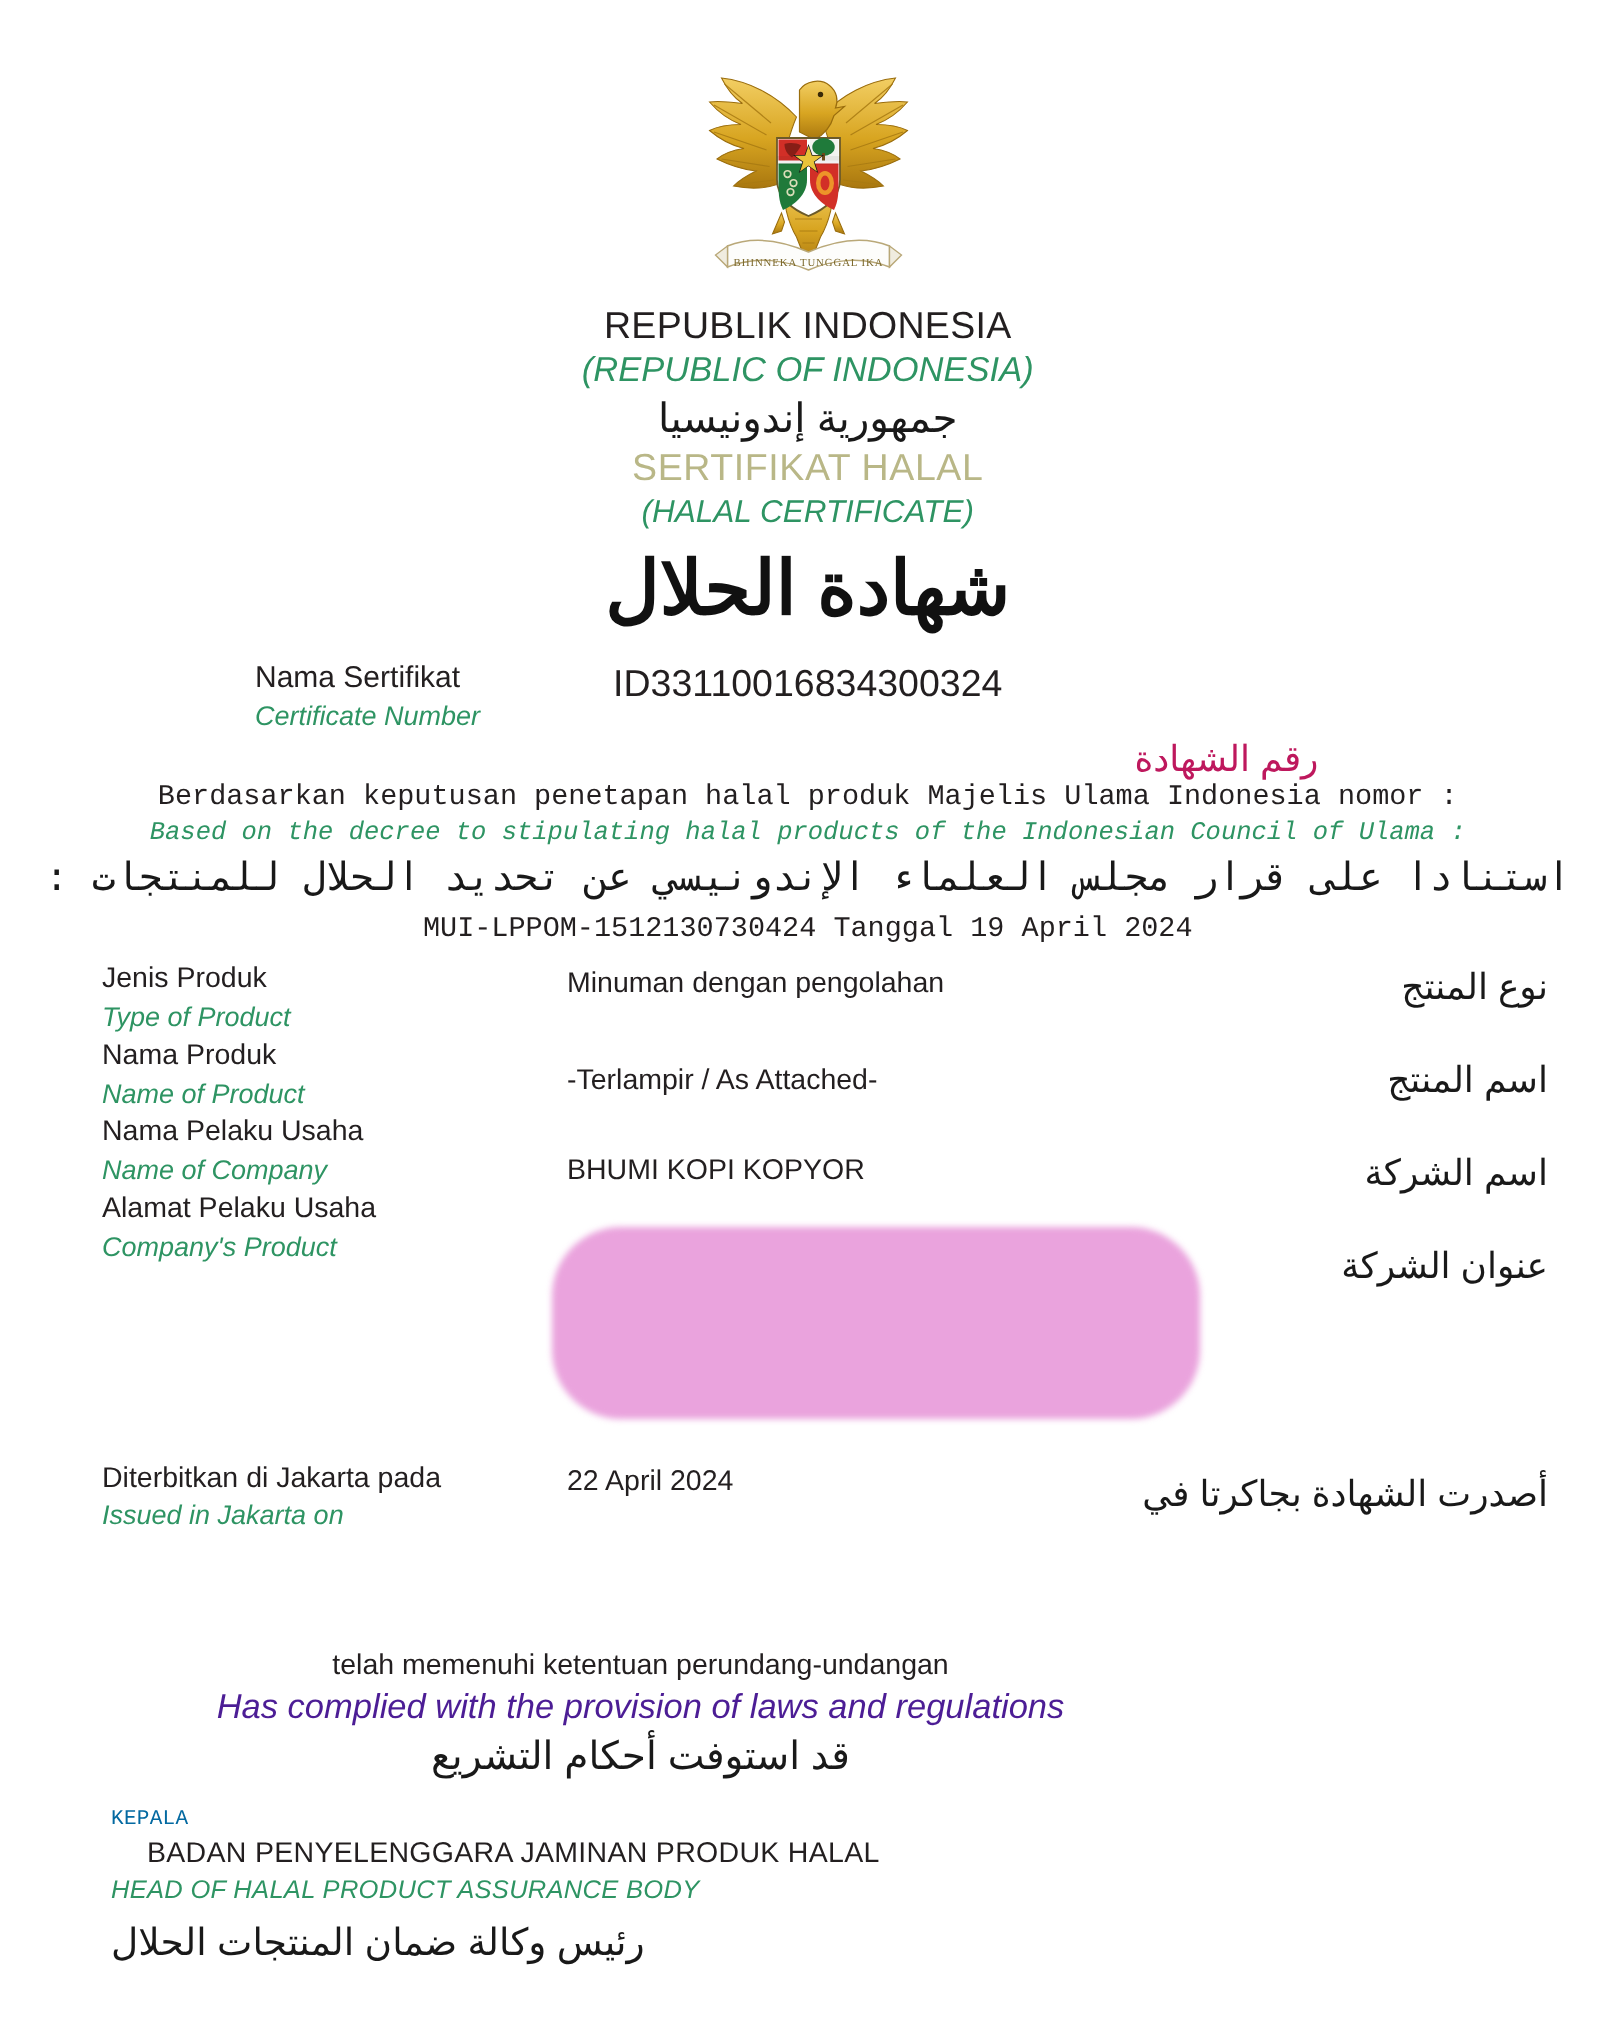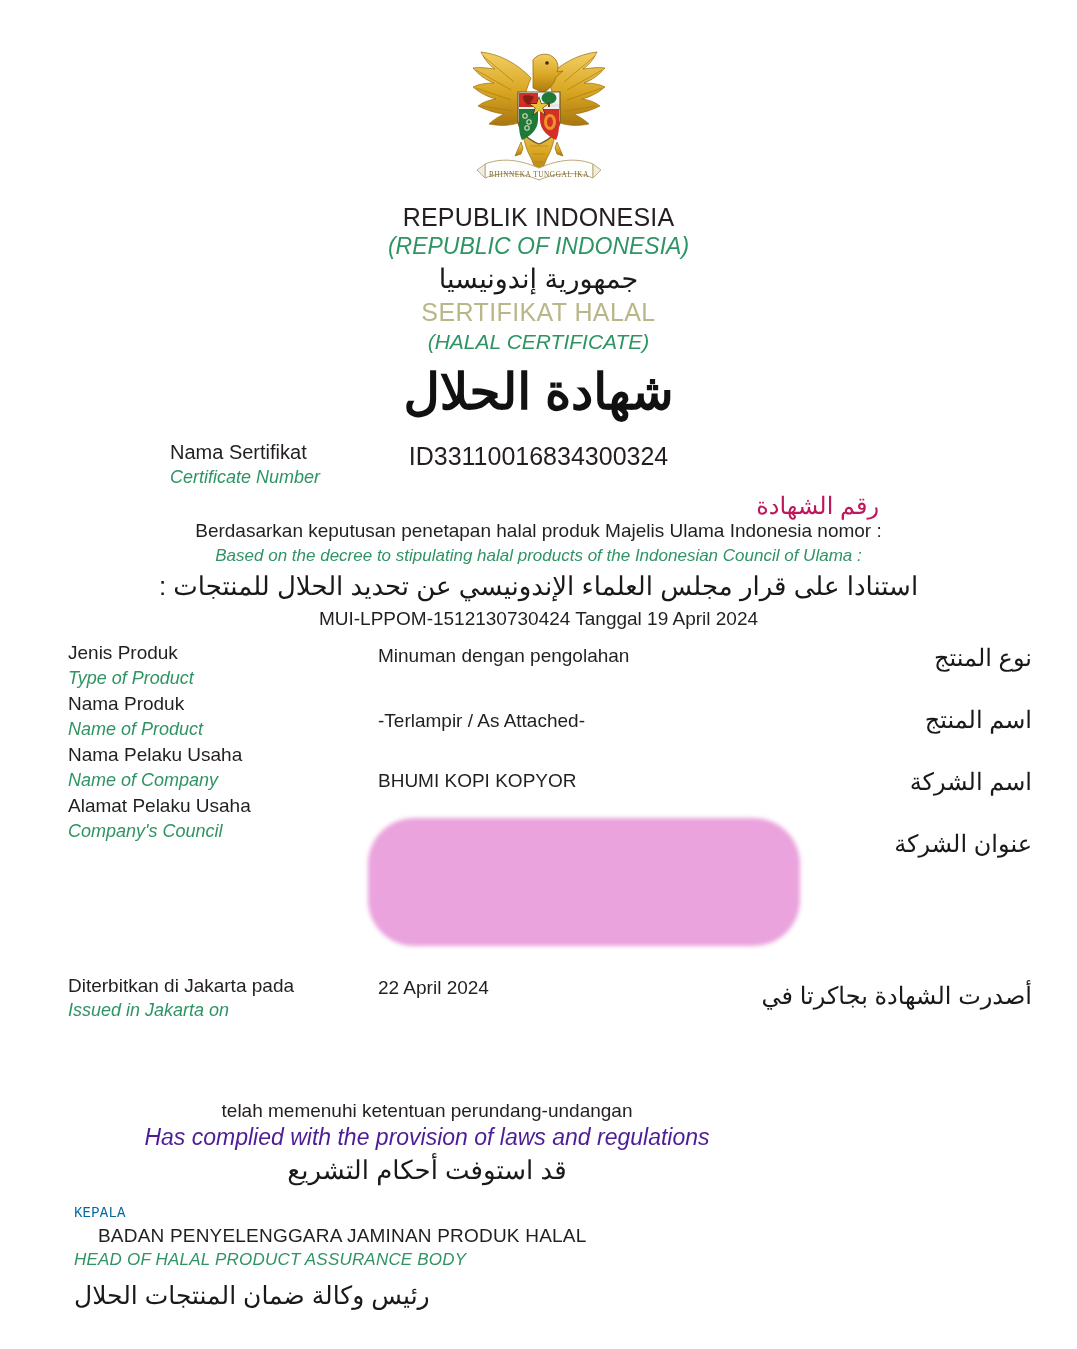--- a/index.html
+++ b/index.html
@@ -135,20 +135,21 @@
     margin-top: 44px;
   }
 
   
   .decree {
     position: absolute;
     left: 0;
     top: 518px;
     width: 1077px;
     text-align: center;
+    font-family: Liberation Mono, monospace;
   }
   .d-id {
     font-size: 19px;
     color: #231f20;
     line-height: 26px;
   }
   .d-en {
     font-size: 17px;
     font-style: italic;
     color: #2e9463;
@@ -480,21 +481,21 @@
   <div class="details">
 
     <div class="det-labels">
       <div class="row-id">Jenis Produk</div>
       <div class="row-en">Type of Product</div>
       <div class="row-id">Nama Produk</div>
       <div class="row-en">Name of Product</div>
       <div class="row-id">Nama Pelaku Usaha</div>
       <div class="row-en">Name of Company</div>
       <div class="row-id">Alamat Pelaku Usaha</div>
-      <div class="row-en">Company's Council</div>
+      <div class="row-en">Company's Product</div>
     </div>
 
     <div class="det-values">
       <div class="v v1">Minuman dengan pengolahan</div>
       <div class="v v2">-Terlampir / As Attached-</div>
       <div class="v v3">BHUMI KOPI KOPYOR</div>
     </div>
 
     <div class="det-ar">
       <div class="a a1">نوع المنتج</div>

